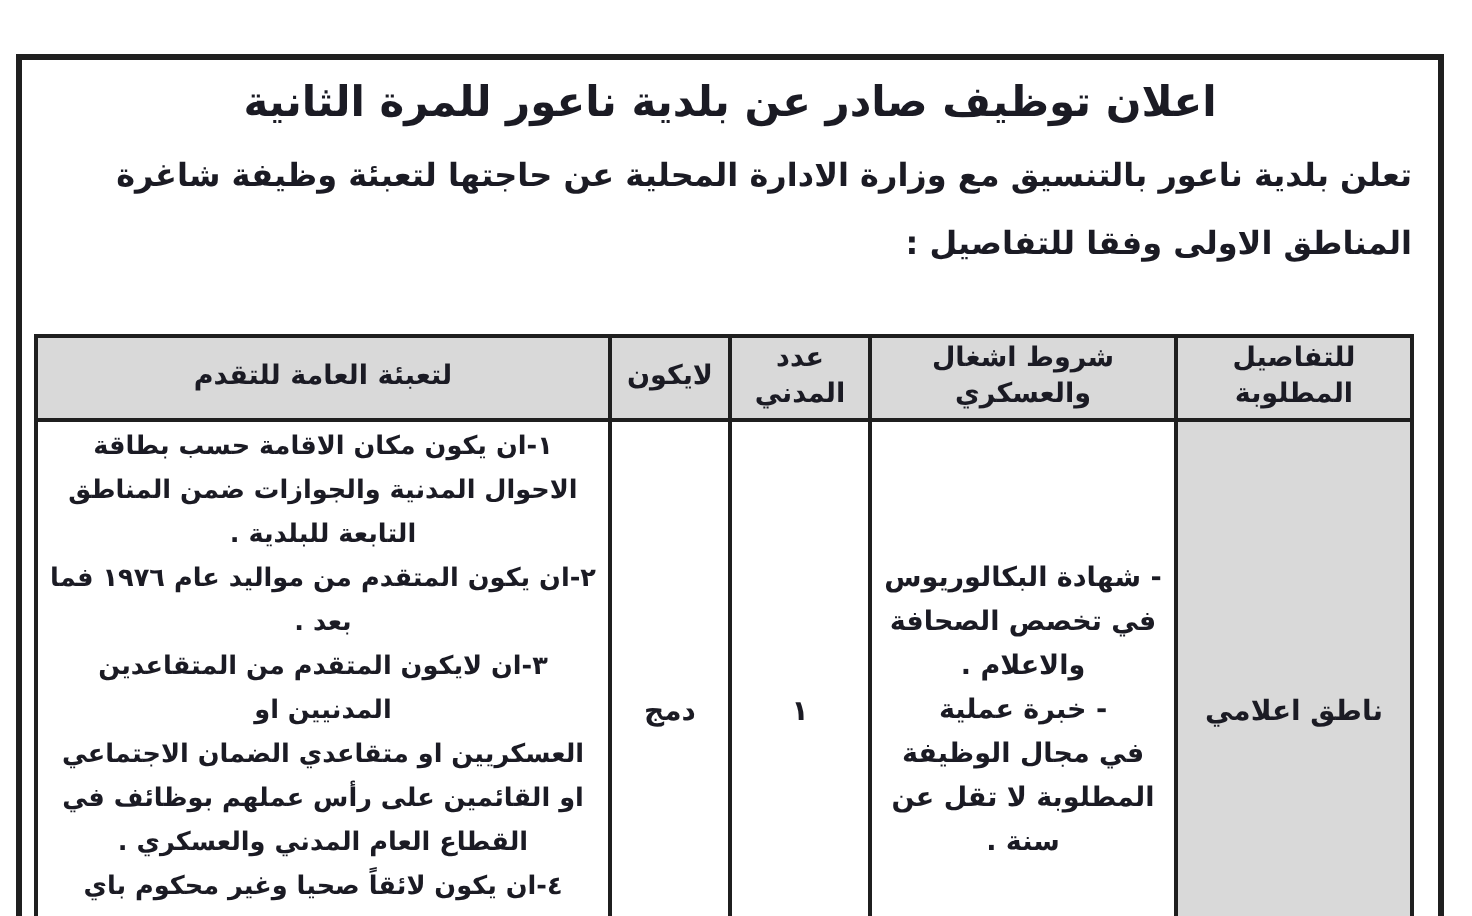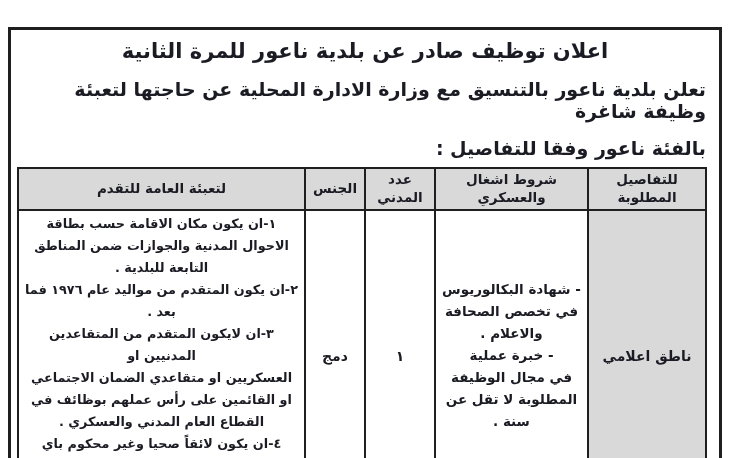--- a/index.html
+++ b/index.html
@@ -26,21 +26,21 @@
     margin-top: 16px;
   }
   .title {
     margin: 9px 10px 0;
     text-align: center;
     font-size: 21px;
     font-weight: bold;
   }
   .intro {
     margin: 15px 13px 0;
-    font-size: 19px;
+    font-size: 16px;
     font-weight: bold;
     text-align: right;
   }
   .intro-line2 { margin-top: 15px; }
   table.jobs-table {
     position: absolute;
     top: 137px;
     right: 12px;
     width: 688px;
     border-collapse: collapse;
@@ -69,37 +69,37 @@
 </head>
 <body>
 
 <div class="canvas">
   <div class="frame">
 
     <h1 class="title">اعلان توظيف صادر عن بلدية ناعور للمرة الثانية</h1>
 
     <div class="intro">
       <div class="intro-line1">تعلن بلدية ناعور بالتنسيق مع وزارة الادارة المحلية عن حاجتها لتعبئة وظيفة شاغرة</div>
-      <div class="intro-line2">بالفئة ناعور وفقا للتفاصيل :</div>
+      <div class="intro-line2">المناطق الاولى وفقا للتفاصيل :</div>
     </div>
 
     <table class="jobs-table">
       <colgroup>
         <col style="width:118px">
         <col style="width:153px">
         <col style="width:70px">
         <col style="width:60px">
         <col style="width:287px">
       </colgroup>
       <thead>
         <tr>
           <th>للتفاصيل المطلوبة</th>
           <th>شروط اشغال والعسكري</th>
           <th>عدد المدني</th>
-          <th>الجنس</th>
+          <th>لايكون</th>
           <th>لتعبئة العامة للتقدم</th>
         </tr>
       </thead>
       <tbody>
         <tr>
           <td class="cell-position">ناطق اعلامي</td>
           <td class="cell-occupancy">- شهادة البكالوريوس
 في تخصص الصحافة
 والاعلام .
 - خبرة عملية

